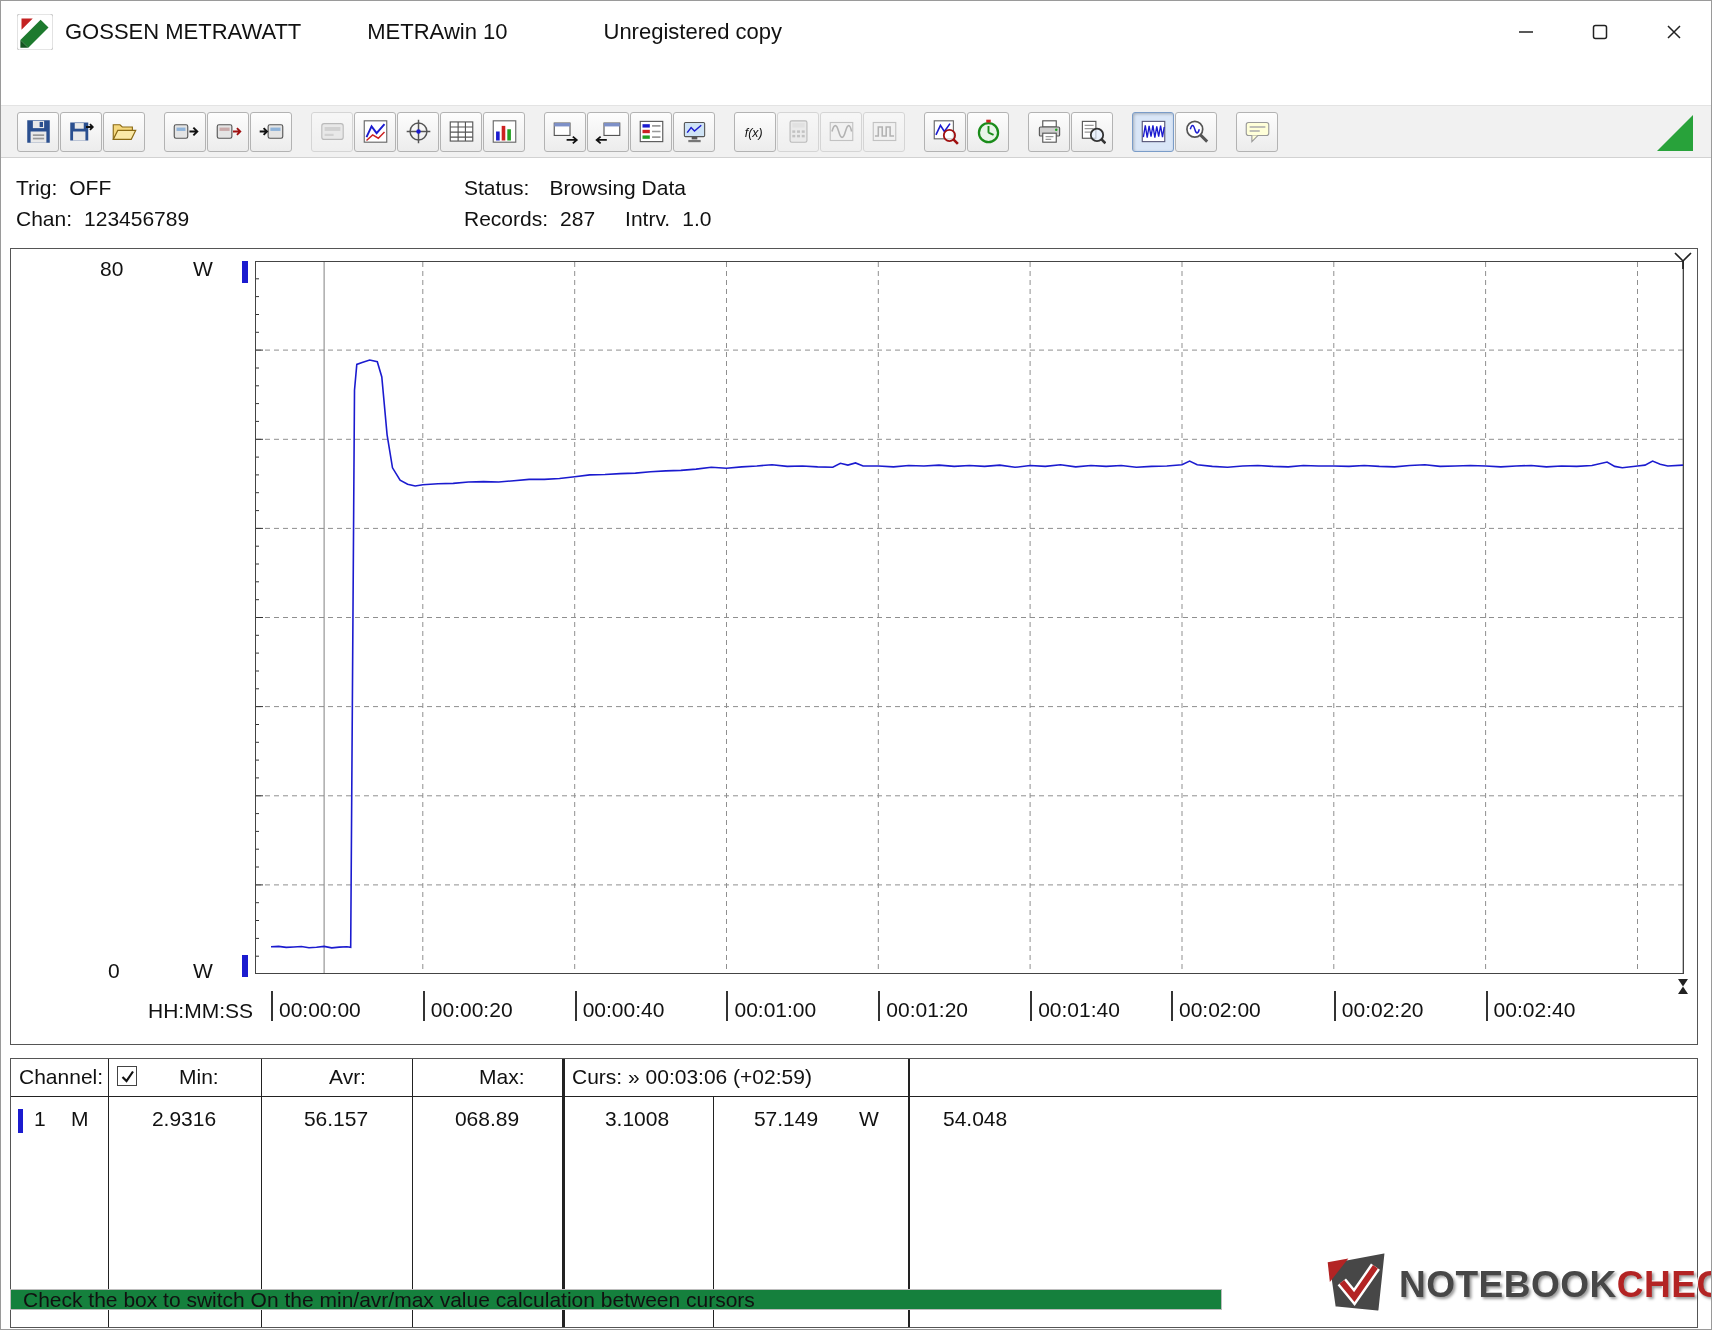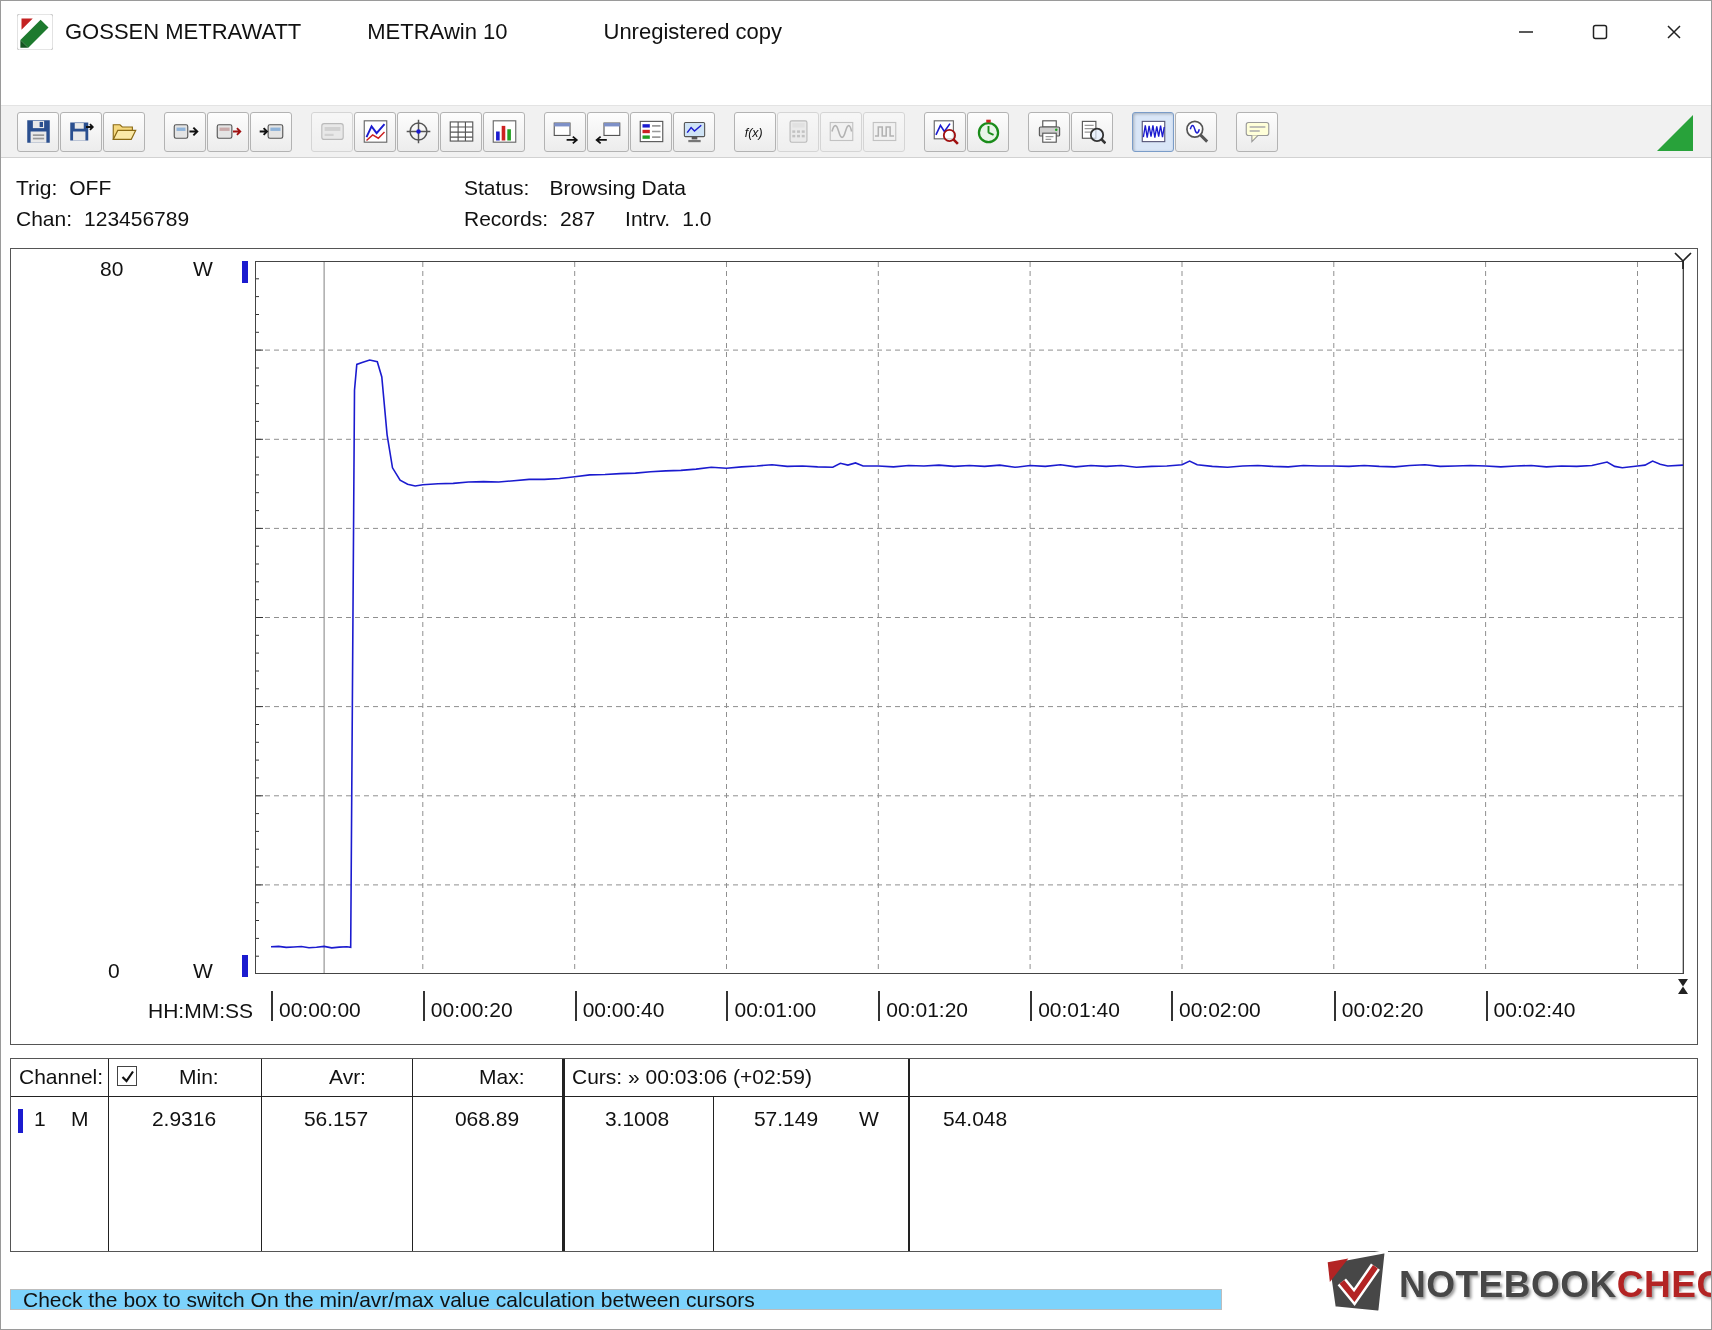--- a/index.html
+++ b/index.html
@@ -53,33 +53,33 @@
   .cursorline { stroke:#808080; stroke-width:1; }
   .cursor-top { position:absolute; left:1662px; top:2px; }
   .cursor-bot { position:absolute; left:1665px; top:729px; }
   .xaxis { position:absolute; left:0; top:742px; width:100%; height:36px; font-size:21px; }
   .hhmmss { position:absolute; left:120px; top:8px; width:122px; text-align:right; }
   .xtick { position:absolute; top:0; display:flex; align-items:flex-start; gap:6px; white-space:nowrap; }
   .xtick .bar { width:2px; height:30px; background:#333; display:inline-block; }
   .xtick .lab { padding-top:7px; }
 
   
-  .tablepanel { position:absolute; left:9px; top:1057px; width:1688px; height:194px;
+  .tablepanel { position:absolute; left:9px; top:1057px; width:1688px; height:270px;
                 border:1px solid #555; font-size:21px; background:#fff; }
   .th { position:absolute; top:6px; white-space:nowrap; }
   .checkbox { position:absolute; left:106px; top:7px; width:20px; height:20px; background:#fff;
               border:1.5px solid #444; display:flex; align-items:center; justify-content:center; }
   .hline { position:absolute; left:0; top:37px; width:100%; height:1px; background:#222; }
   .vsep { position:absolute; top:0; bottom:0; width:1px; background:#222; }
   .rowmark { position:absolute; left:7px; top:50px; width:5px; height:24px; background:#1b1bcf; }
   .td { position:absolute; top:48px; white-space:nowrap; }
   .tdc { transform:translateX(-50%); }
 
   
-  .sb { position:absolute; top:1288px; height:21px; border:1px solid #bdbdbd; background:#7dd3fc;
+  .sb { position:absolute; top:1288px; height:21px; border:1px solid #bdbdbd; background:#15803d;
         display:flex; align-items:center; font-size:21px; }
   .sb1 { left:9px; width:1212px; padding-left:12px; }
   .sb2 { left:1225px; width:452px; justify-content:flex-end; padding-right:14px; }
 
   
   .watermark { position:absolute; left:1318px; top:1244px; display:flex; align-items:center; z-index:5; }
   .wm-text { font-size:37px; font-weight:bold; letter-spacing:.5px; margin-left:4px;
              color:#474747; text-shadow:-1px -1px 0 #ffffff, 2px 2px 3px rgba(0,0,0,.4); white-space:nowrap; }
   .wm-red { color:#b32424; }
 </style>

